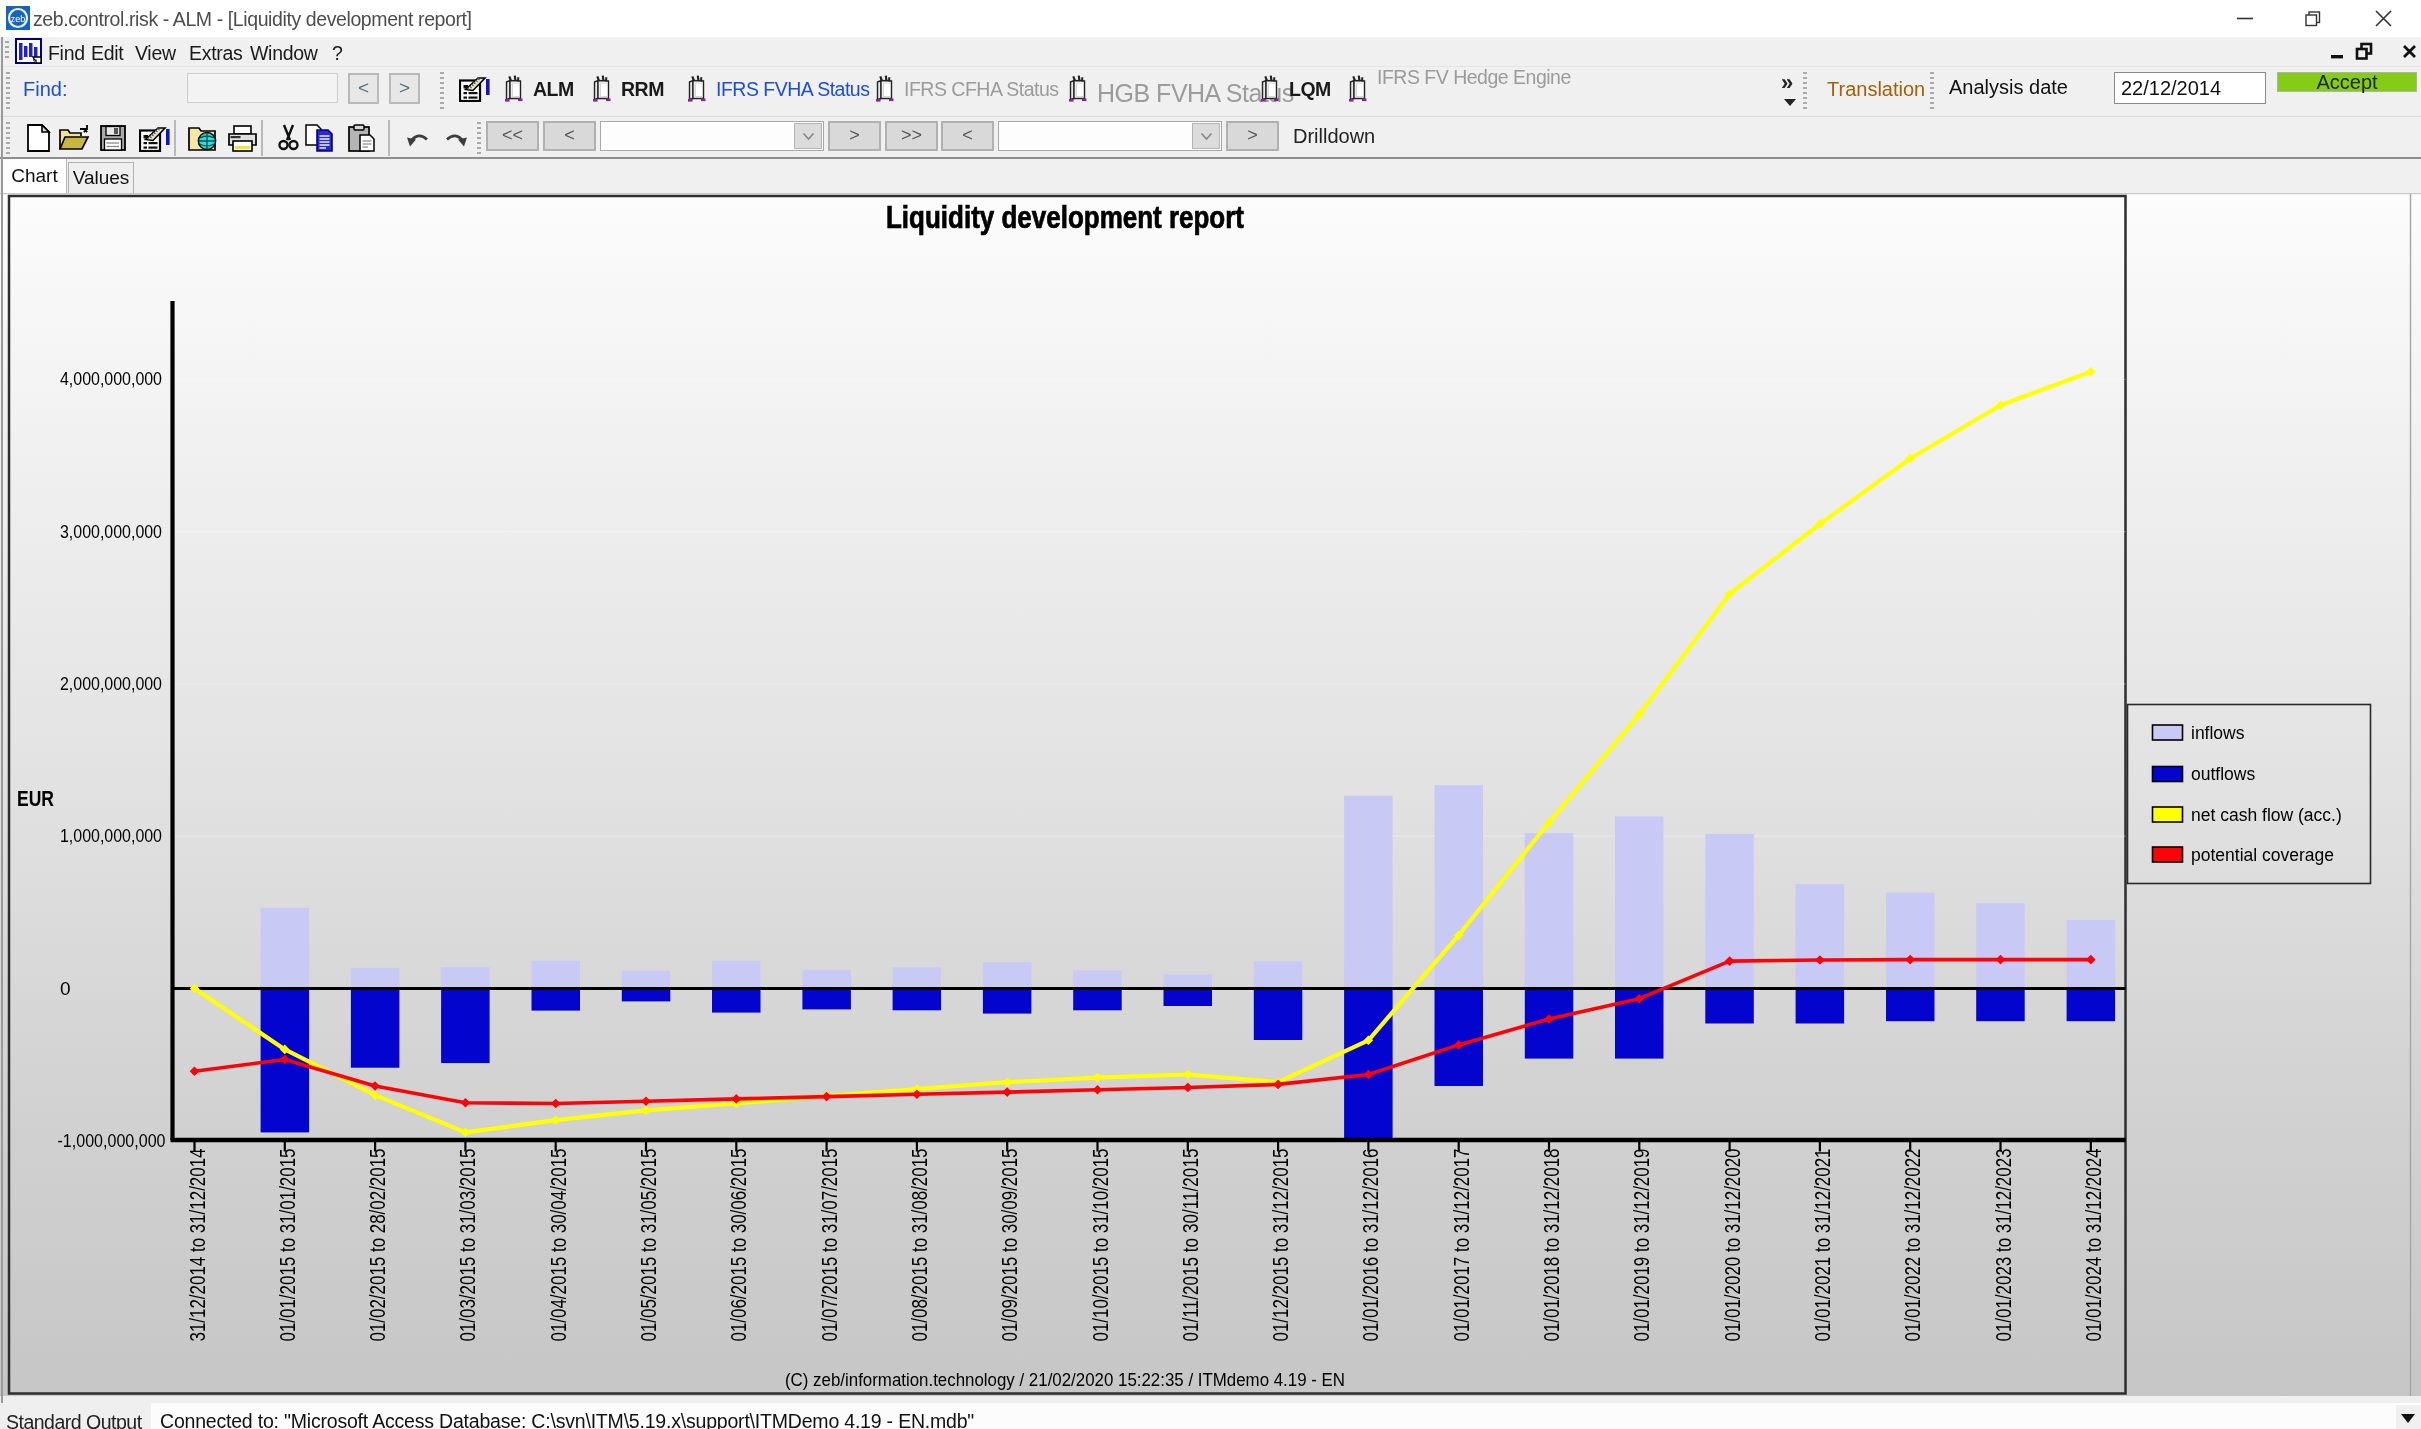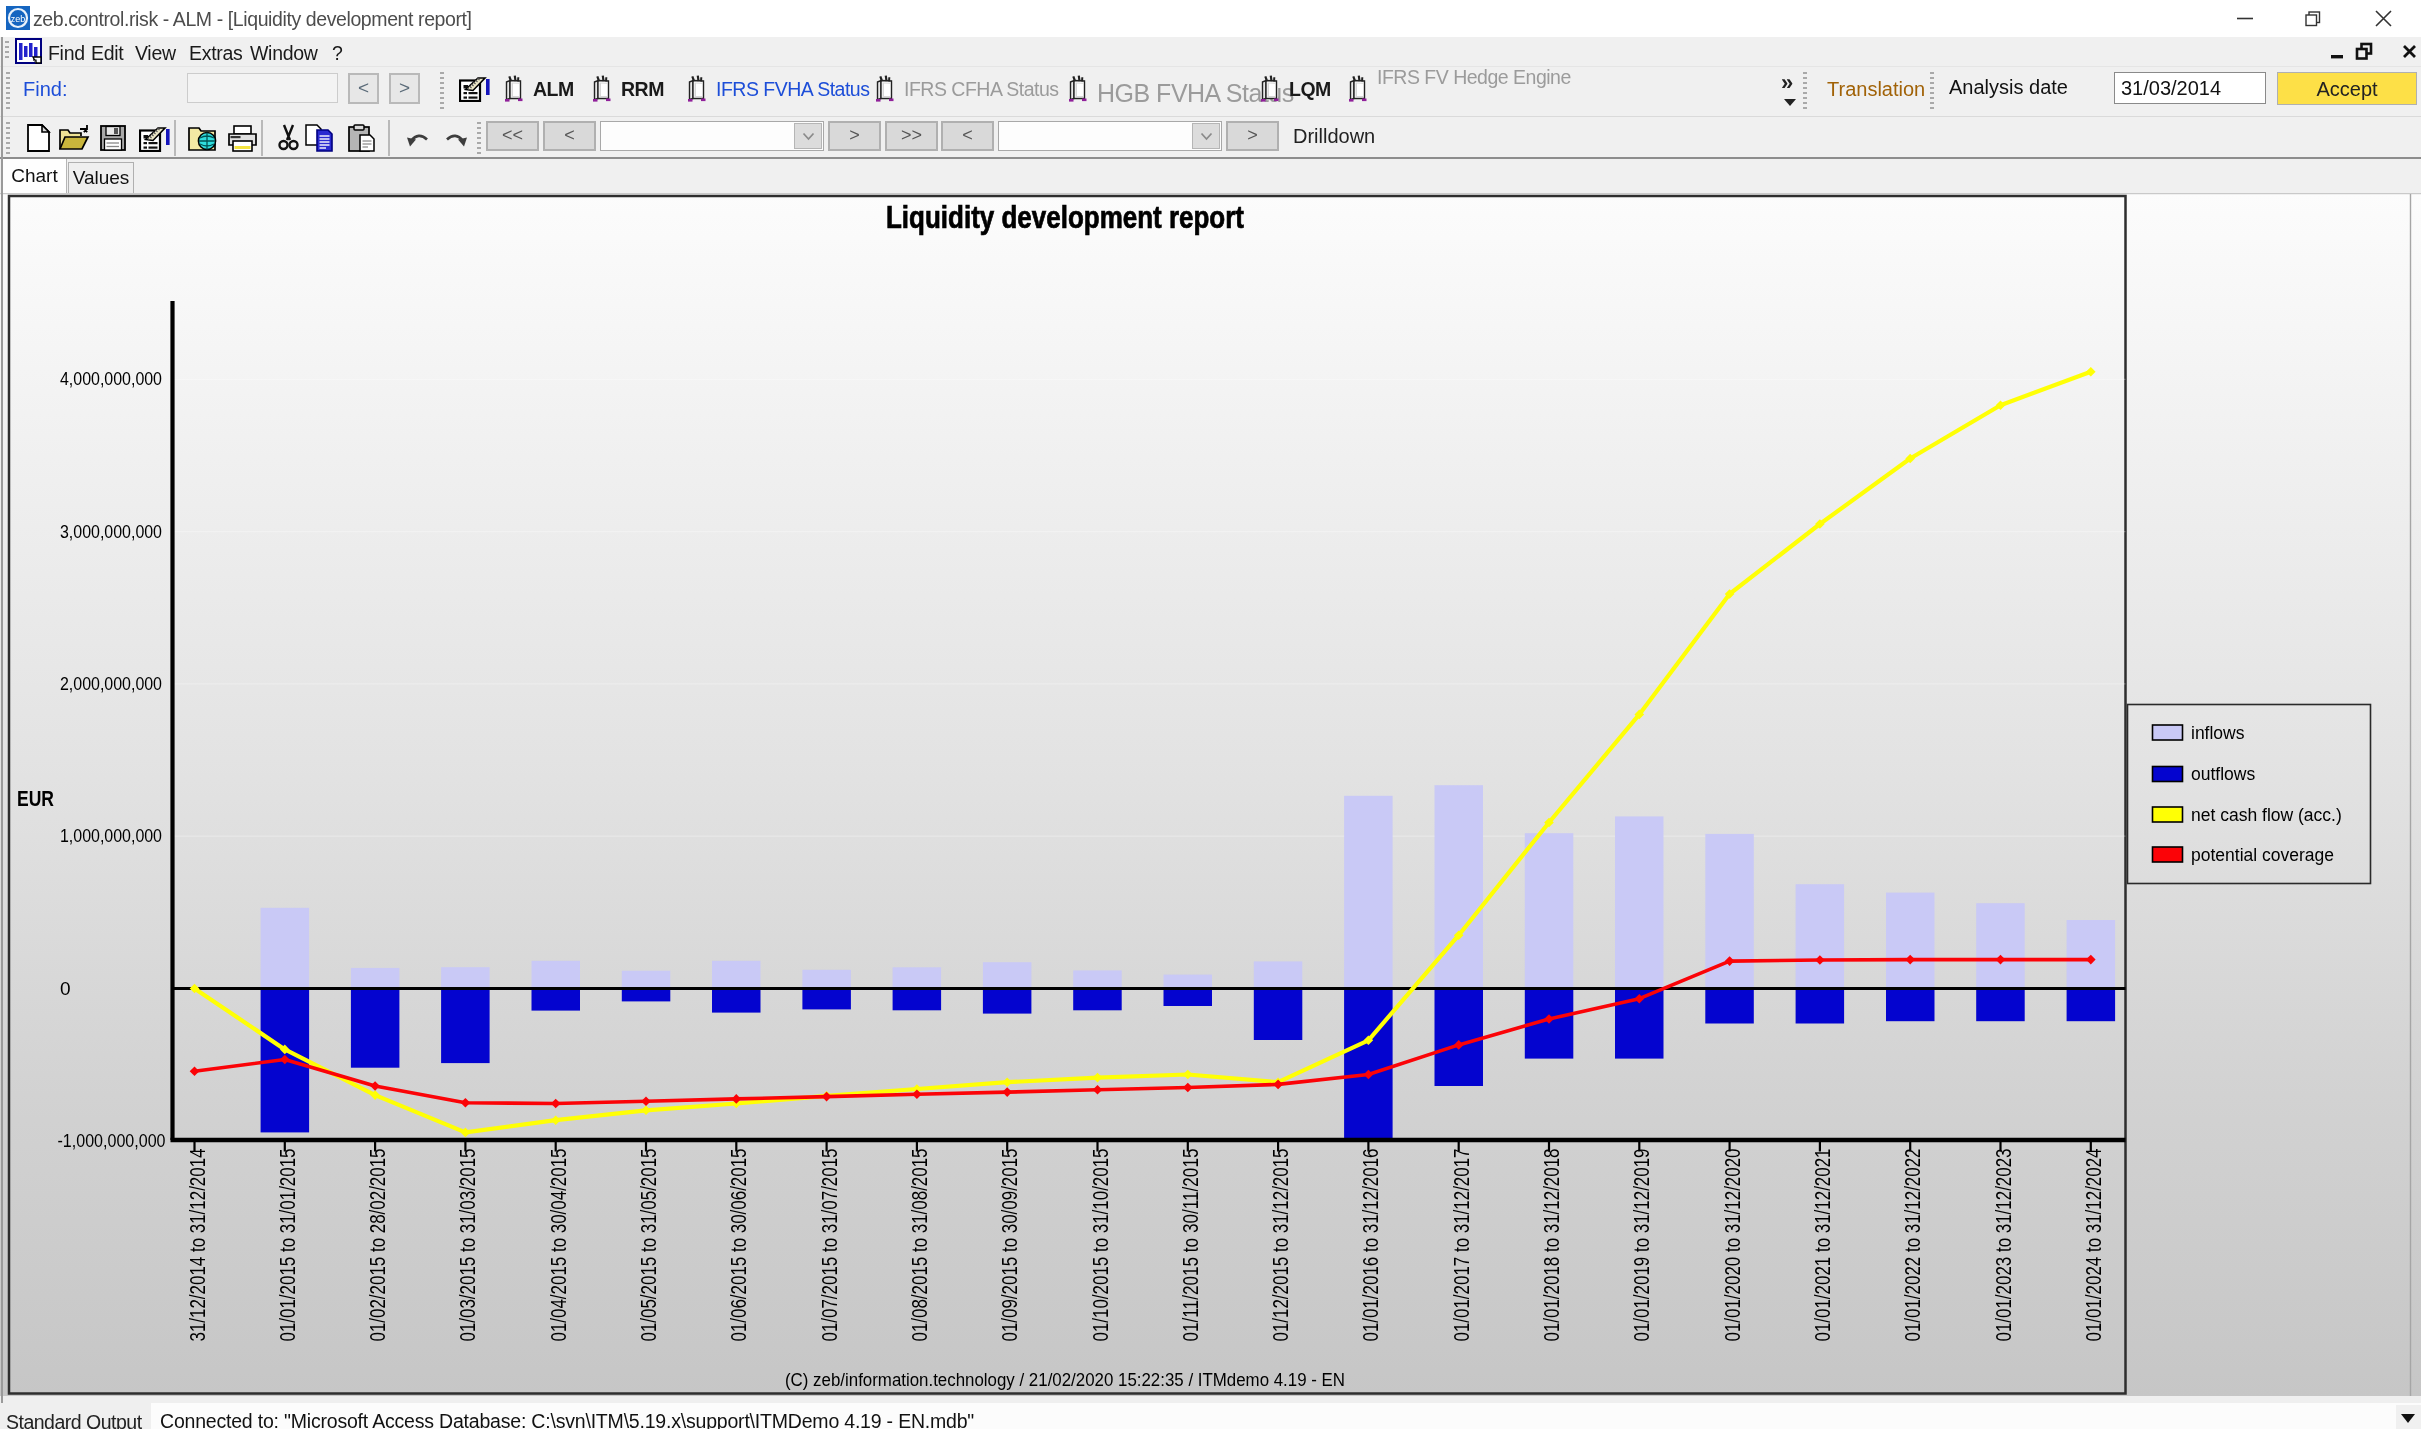--- a/index.html
+++ b/index.html
@@ -148,22 +148,22 @@
 <rect x="1" y="24" width="4.5" height="2.6" fill="#90209a"></rect>
 <rect x="14" y="23.5" width="4.5" height="2.6" fill="#90209a"></rect>
 </svg>
 <div style="position:absolute;left:1377px;top:66px;font-size:19.5px;color:#9b9b9b;font-weight:normal;white-space:nowrap;letter-spacing:-0.5px">IFRS FV Hedge Engine</div>
 <div style="position:absolute;left:1781px;top:70px;font-size:22px;color:#222;font-weight:bold;white-space:nowrap;letter-spacing:0">»</div>
 <div style="position:absolute;left:1784px;top:99px;width:0;height:0;border-left:6px solid transparent;border-right:6px solid transparent;border-top:7px solid #222"></div>
 <div style="position:absolute;left:1803px;top:72px;width:4px;height:38px;background-image:repeating-linear-gradient(180deg,#a9a9a9 0 2px,#f0f0f0 2px 5px)"></div>
 <div style="position:absolute;left:1827px;top:77px;font-size:20px;color:#a16207;font-weight:normal;white-space:nowrap;letter-spacing:0">Translation</div>
 <div style="position:absolute;left:1930px;top:72px;width:4px;height:38px;background-image:repeating-linear-gradient(180deg,#a9a9a9 0 2px,#f0f0f0 2px 5px)"></div>
 <div style="position:absolute;left:1949px;top:75px;font-size:20px;color:#111;font-weight:normal;white-space:nowrap;letter-spacing:0">Analysis date</div>
-<div style="position:absolute;left:2114px;top:72px;width:152px;height:32px;background:#fff;border:1.6px solid #8a8a8a;box-sizing:border-box;font-size:20px;color:#111;padding:3px 0 0 6px">31/03/2014</div>
-<div style="position:absolute;left:2277px;top:72px;width:140px;height:33px;background:#fde047;border:1.6px solid #b0b0b0;box-sizing:border-box;display:flex;align-items:center;justify-content:center;font-size:20px;color:#222">Accept</div>
+<div style="position:absolute;left:2114px;top:72px;width:152px;height:32px;background:#fff;border:1.6px solid #8a8a8a;box-sizing:border-box;font-size:20px;color:#111;padding:3px 0 0 6px">22/12/2014</div>
+<div style="position:absolute;left:2277px;top:72px;width:140px;height:20px;background:#84cc16;border:1.6px solid #b0b0b0;box-sizing:border-box;display:flex;align-items:center;justify-content:center;font-size:20px;color:#222">Accept</div>
 <div style="position:absolute;left:0;top:116px;width:2421px;height:43px;background:#f0f0f0;border-top:1px solid #dadada"></div>
 <div style="position:absolute;left:0;top:156.5px;width:2421px;height:2.5px;background:#8d8d8d"></div>
 <div style="position:absolute;left:6px;top:122px;width:4px;height:32px;background-image:repeating-linear-gradient(180deg,#a9a9a9 0 2px,#f0f0f0 2px 5px)"></div>
 <svg style="position:absolute;left:26px;top:124px" width="25" height="28" viewBox="0 0 25 28">
 <path d="M2 1 L16 1 L23 8 L23 27 L2 27 Z" fill="#fff" stroke="#000" stroke-width="1.8"></path>
 <path d="M16 1 L16 8 L23 8 Z" fill="#d9d9d9" stroke="#000" stroke-width="1.6"></path>
 </svg>
 <svg style="position:absolute;left:59px;top:124px" width="31" height="27" viewBox="0 0 31 27">
 <path d="M1 25 L1 6 L9 6 L11 9 L22 9 L22 12" fill="#efe394" stroke="#000" stroke-width="1.7"></path>
 <path d="M1 25 L6 13 L29 13 L23 25 Z" fill="#c9b63c" stroke="#000" stroke-width="1.7"></path>

